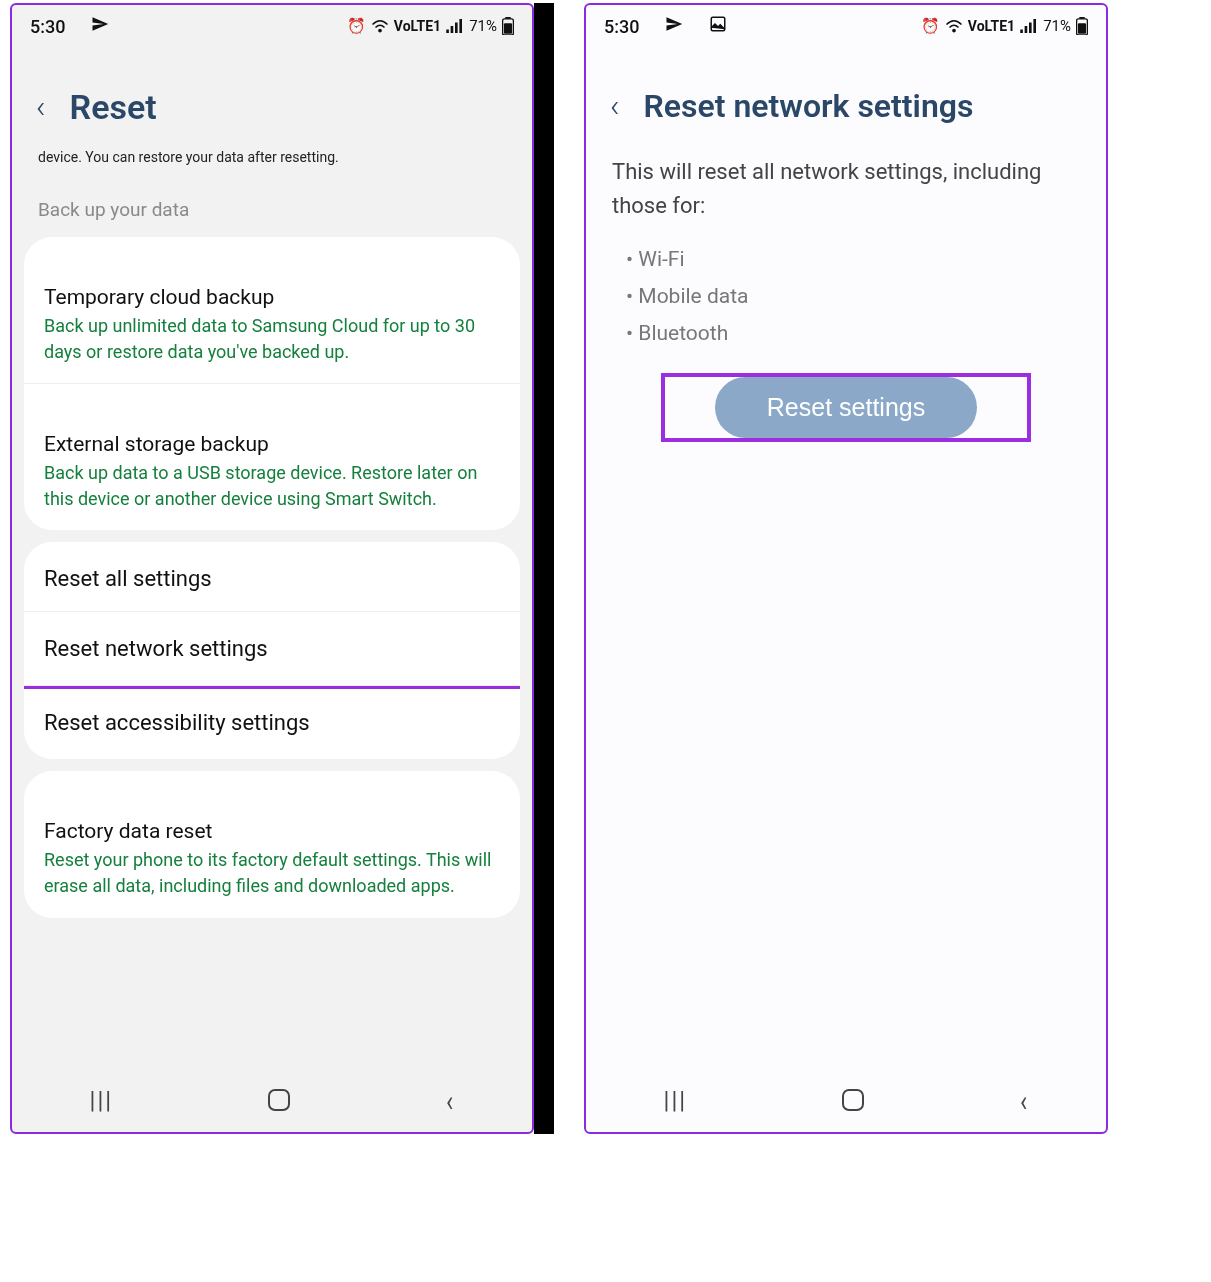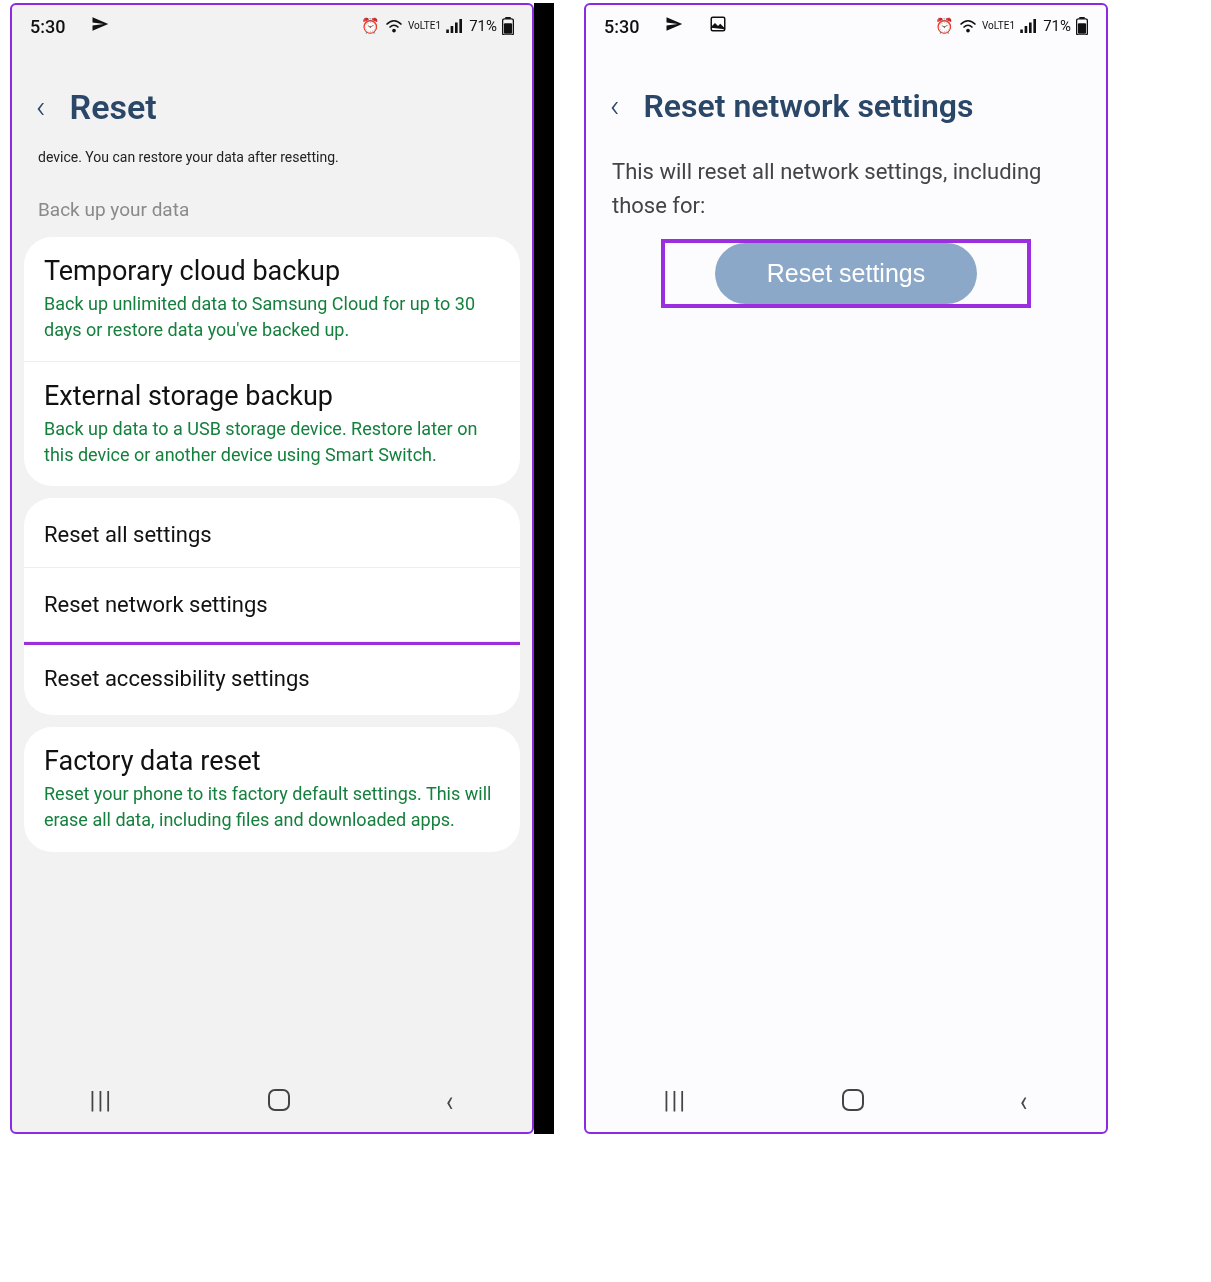--- a/index.html
+++ b/index.html
@@ -44,21 +44,21 @@
     display: flex;
     justify-content: space-between;
     align-items: center;
     padding: 0 18px;
     font-size: 18px;
     color: #111;
   }
   .status-left { display: flex; align-items: flex-end; gap: 26px; font-weight: 500;}
   .status-right { display: flex; align-items: center; gap: 5px; font-size: 15px;}
   .status-right span { display:inline-flex; align-items:center;}
-  .lte { font-size:10px; line-height:1; font-weight:400; text-align:center;}
+  .lte { font-size:14px; line-height:1; font-weight:700; text-align:center;}
   
   .page-header {
     display: flex;
     align-items: center;
     padding: 40px 24px 20px 24px;
     gap: 24px;
   }
   .back-chev {
     font-size: 32px;
     color: #2b4768;
@@ -94,23 +94,24 @@
     overflow: hidden;
   }
   .card-item {
     padding: 18px 20px;
     cursor: pointer;
   }
   .card-item + .card-item {
     border-top: 1px solid #eee;
   }
   .item-title {
-    font-size: 27px;
+    font-size: 21px;
     color: #111;
     margin-bottom: 4px;
+    margin-top: 30px;
   }
   .item-title-only {
     font-size: 22px;
     color: #111;
     padding: 6px 0;
   }
   .item-sub {
     font-size: 18px;
     color: #15803d;
     line-height: 1.45;
@@ -304,20 +305,25 @@
       </span>
     </div>
   </div>
 
   <div class="page-header">
     <span class="back-chev">‹</span>
     <span class="page-title-r">Reset network settings</span>
   </div>
 
   <div class="net-intro">This will reset all network settings, including those for:</div>
+  <div class="bullets">
+    <div>Wi-Fi</div>
+    <div>Mobile data</div>
+    <div>Bluetooth</div>
+  </div>
 
   <div class="reset-btn-wrap">
     <button class="reset-btn">Reset settings</button>
   </div>
 
   <div class="nav-bar">
     <span class="nav-recent">|||</span>
     <span class="nav-home"></span>
     <span class="nav-back">‹</span>
   </div>

